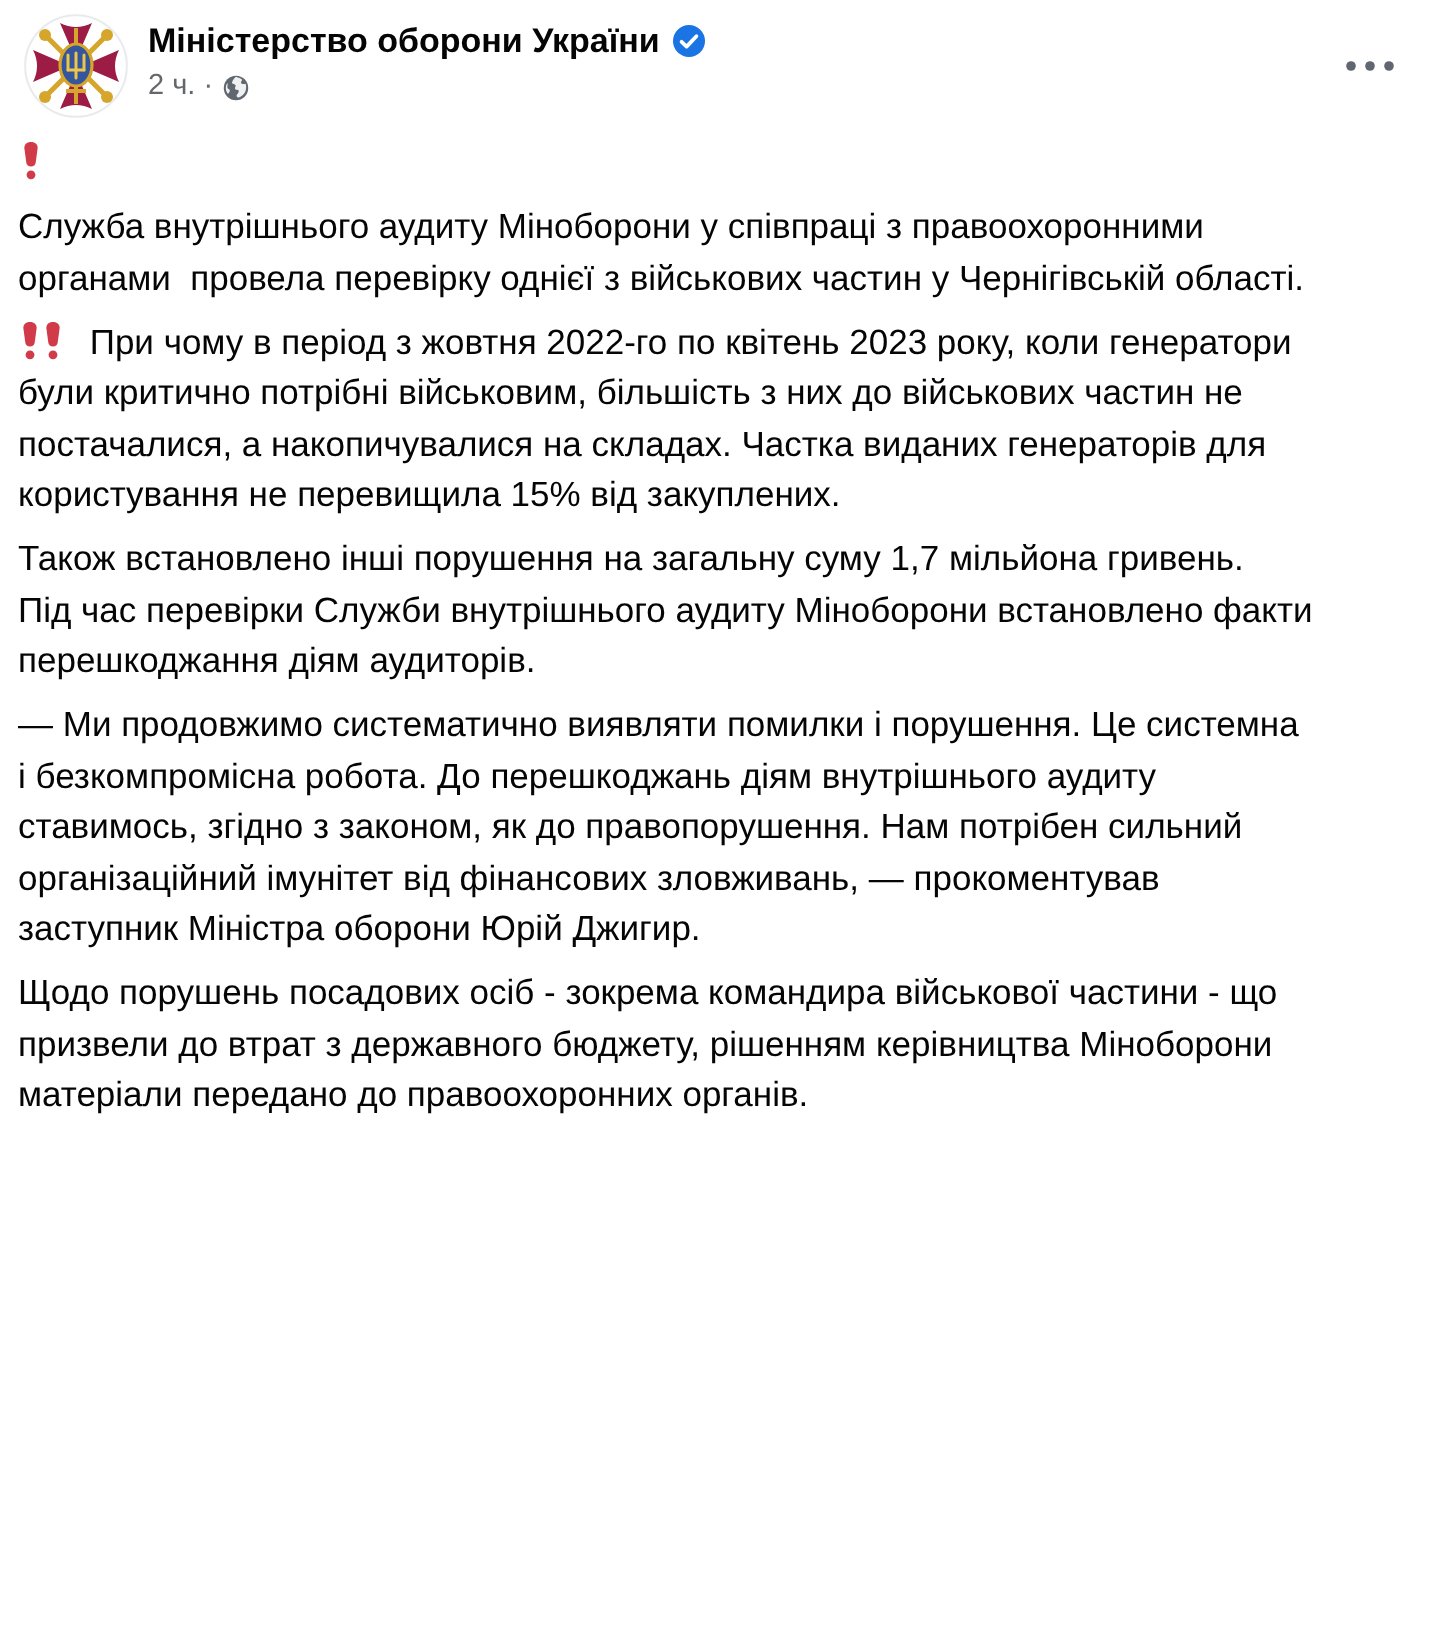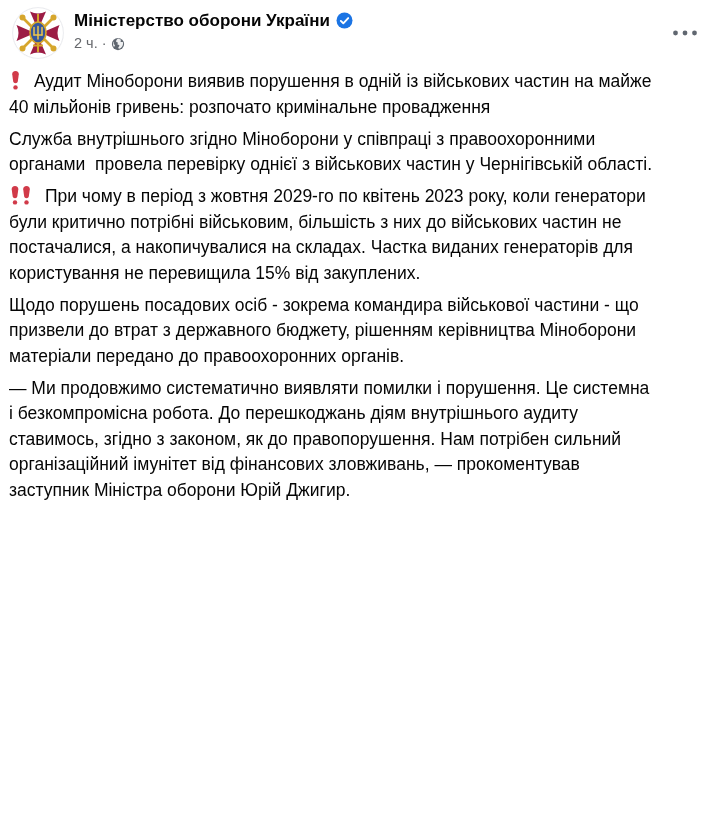--- a/index.html
+++ b/index.html
@@ -119,38 +119,40 @@
     </div>
 
   </div>
 
   <div class="post-body" id="post-body">
       <div class="para">
   <span class="excl"><svg width="13" height="20" viewBox="0 0 13 20">
     <path fill="#d13a49" d="M6.5 1c2.1 0 3.5 1.3 3.3 3.2l-.95 7c-.17 1.2-1.1 2-2.35 2s-2.18-.8-2.35-2l-.95-7C3 2.3 4.4 1 6.5 1z"></path>
     <circle fill="#d13a49" cx="6.5" cy="17.4" r="2.2"></circle>
   </svg></span>
-<span class="para-text">Аудит Міноборони виявив порушення в одній із військових частин на майже
-40 мільйонів гривень: розпочато кримінальне провадження</span></div>
-      <div class="para"><span class="para-text">Служба внутрішнього згідно Міноборони у співпраці з правоохоронними
+</div>
+      <div class="para"><span class="para-text">Служба внутрішнього аудиту Міноборони у співпраці з правоохоронними
 органами  провела перевірку однієї з військових частин у Чернігівській області.</span></div>
       <div class="para">
   <span class="excl"><svg width="24" height="20" viewBox="0 0 24 20">
     <path fill="#d13a49" d="M6 1c2.1 0 3.5 1.3 3.3 3.2l-.95 7c-.17 1.2-1.1 2-2.35 2s-2.18-.8-2.35-2l-.95-7C2.5 2.3 3.9 1 6 1z"></path>
     <circle fill="#d13a49" cx="6" cy="17.4" r="2.2"></circle>
     <path fill="#d13a49" d="M17.5 1c2.1 0 3.5 1.3 3.3 3.2l-.95 7c-.17 1.2-1.1 2-2.35 2s-2.18-.8-2.35-2l-.95-7C14 2.3 15.4 1 17.5 1z"></path>
     <circle fill="#d13a49" cx="17.5" cy="17.4" r="2.2"></circle>
   </svg></span>
-<span class="para-text">При чому в період з жовтня 2029-го по квітень 2023 року, коли генератори
+<span class="para-text">При чому в період з жовтня 2022-го по квітень 2023 року, коли генератори
 були критично потрібні військовим, більшість з них до військових частин не
 постачалися, а накопичувалися на складах. Частка виданих генераторів для
 користування не перевищила 15% від закуплених.</span></div>
-      <div class="para"><span class="para-text">Щодо порушень посадових осіб - зокрема командира військової частини - що
-призвели до втрат з державного бюджету, рішенням керівництва Міноборони
-матеріали передано до правоохоронних органів.</span></div>
+      <div class="para"><span class="para-text">Також встановлено інші порушення на загальну суму 1,7 мільйона гривень.
+Під час перевірки Служби внутрішнього аудиту Міноборони встановлено факти
+перешкоджання діям аудиторів.</span></div>
       <div class="para"><span class="para-text">— Ми продовжимо систематично виявляти помилки і порушення. Це системна
 і безкомпромісна робота. До перешкоджань діям внутрішнього аудиту
 ставимось, згідно з законом, як до правопорушення. Нам потрібен сильний
 організаційний імунітет від фінансових зловживань, — прокоментував
 заступник Міністра оборони Юрій Джигир.</span></div>
+      <div class="para"><span class="para-text">Щодо порушень посадових осіб - зокрема командира військової частини - що
+призвели до втрат з державного бюджету, рішенням керівництва Міноборони
+матеріали передано до правоохоронних органів.</span></div>
     </div>
 
 </div>
 
 </body></html>

